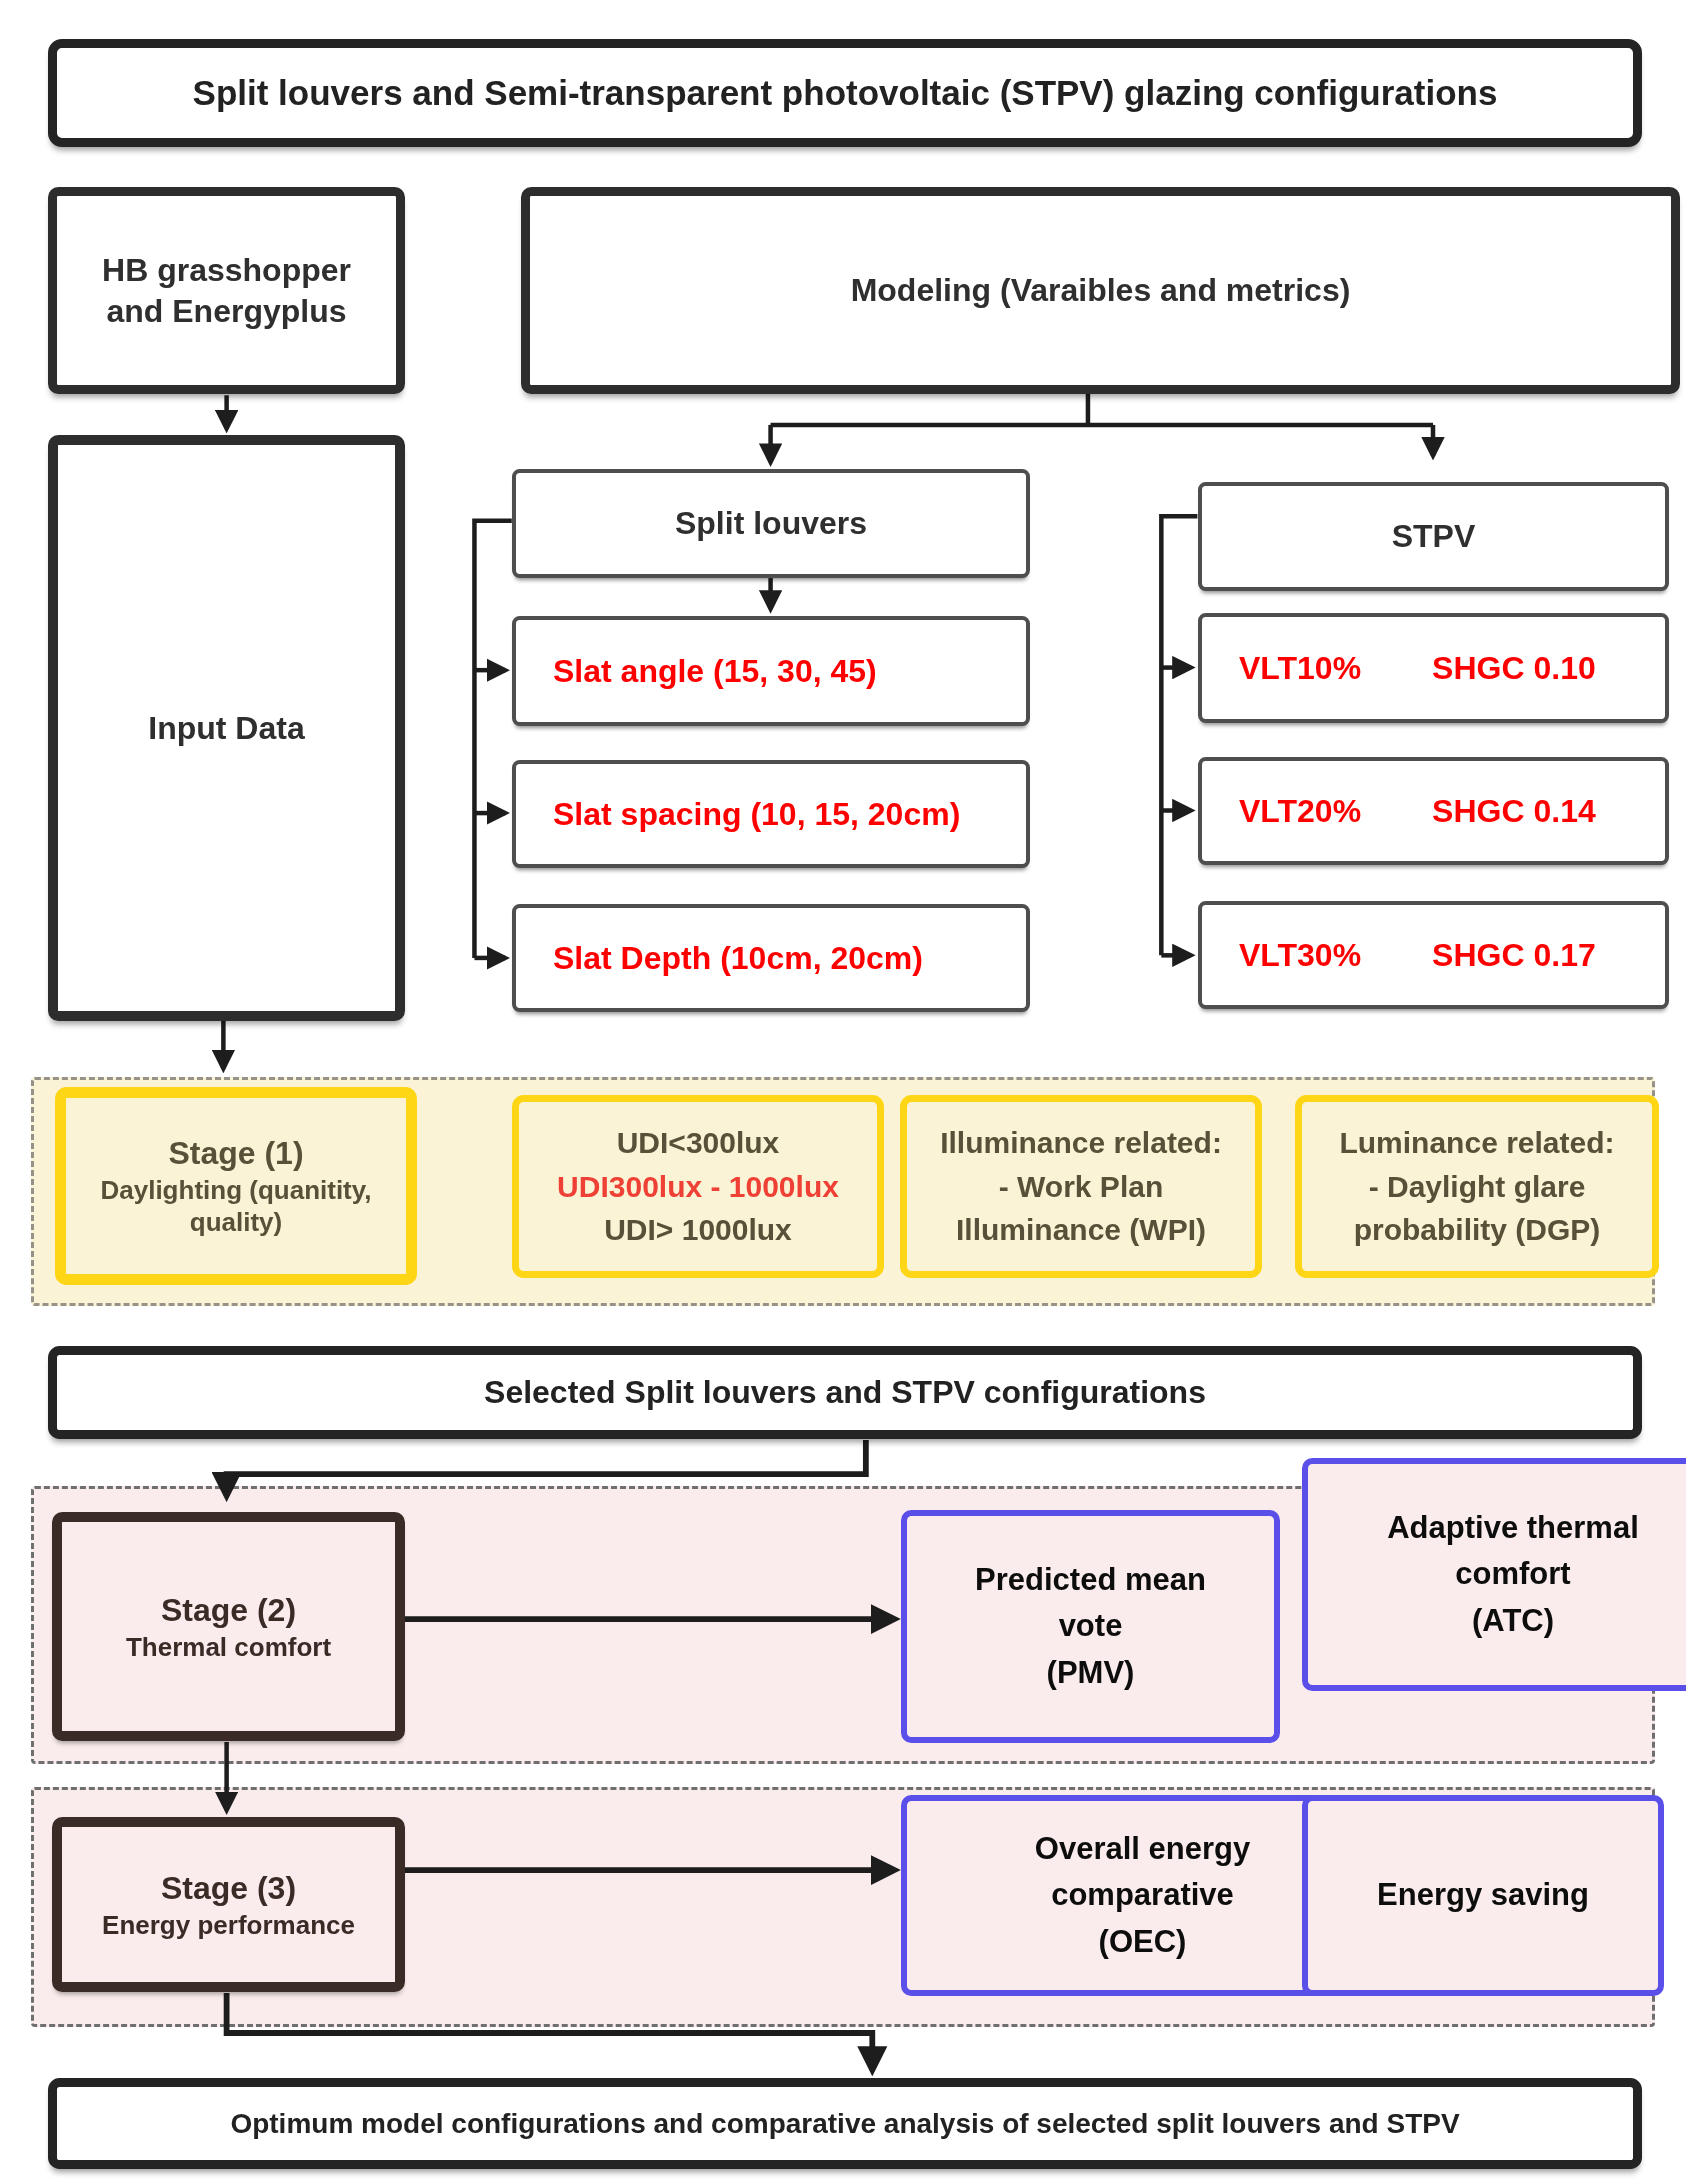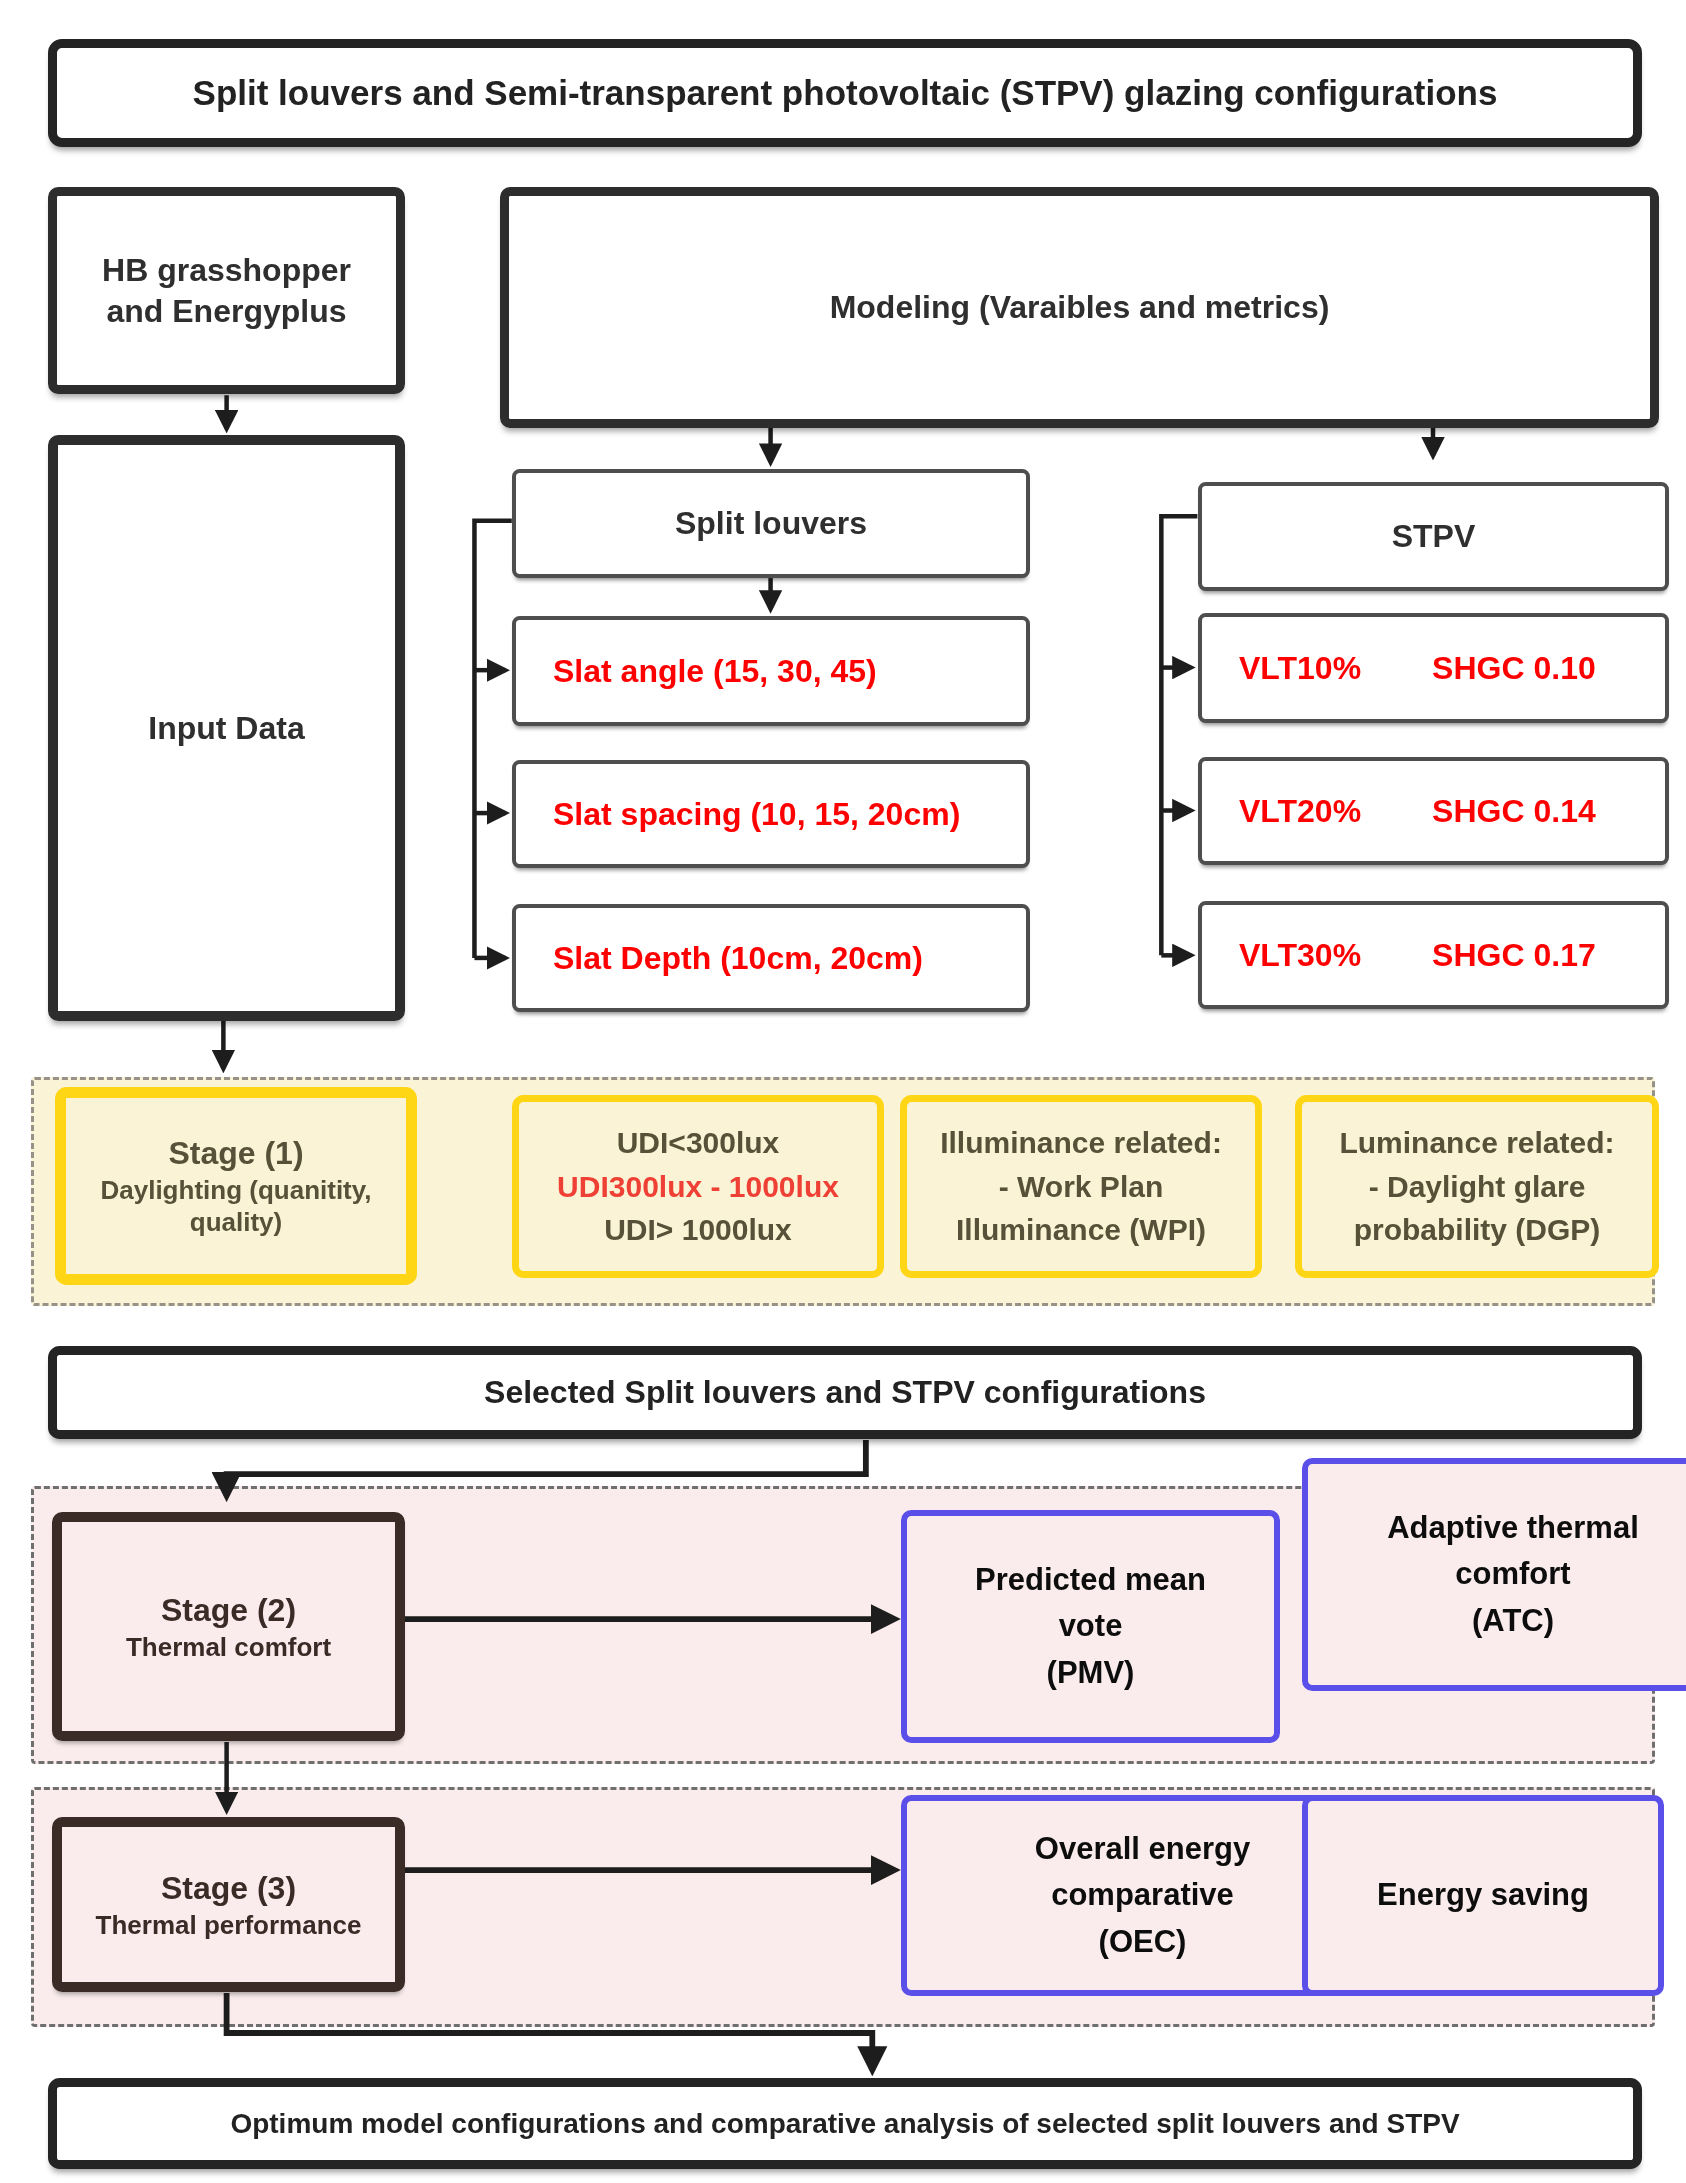--- a/index.html
+++ b/index.html
@@ -142,21 +142,21 @@
 
   <div class="box dark t-title znode" style="left:48px;top:39px;width:1594px;height:108px;">
     <span>Split louvers and Semi-transparent photovoltaic (STPV) glazing configurations</span>
   </div>
 
   <div class="box dark2 t-head znode" style="left:48px;top:187px;width:357px;height:207px;">
     <span>HB grasshopper</span>
     <span>and Energyplus</span>
   </div>
 
-  <div class="box dark2 t-head znode" style="left:500px;top:187px;width:1159px;height:241px;text-align:right;">
+  <div class="box dark2 t-head znode" style="left:521px;top:187px;width:1159px;height:207px;text-align:right;">
     <span>Modeling (Varaibles and metrics)</span>
   </div>
 
   <div class="box dark2 t-head znode" style="left:48px;top:435px;width:357px;height:586px;border-width:10.3px;">
     <span>Input Data</span>
   </div>
 
   <div class="box gray t-head znode" style="left:512px;top:469px;width:518px;height:109px;">
     <span>Split louvers</span>
   </div>
@@ -227,21 +227,21 @@
   </div>
 
   <div class="box purpleb t-blk znode" style="left:1302px;top:1458px;width:422px;height:233px;justify-content:center;">
     <span>Adaptive thermal</span>
     <span>comfort</span>
     <span>(ATC)</span>
   </div>
 
   <div class="box brownb znode" style="left:52px;top:1817px;width:353px;height:175px;">
     <span class="t-head">Stage (3)</span>
-    <span class="t-sub">Thermal performance</span>
+    <span class="t-sub">Energy performance</span>
   </div>
 
   <div class="box purpleb t-blk znode" style="left:901px;top:1795px;width:439px;height:201px;padding-left:44px;">
     <span>Overall energy</span>
     <span>comparative</span>
     <span>(OEC)</span>
   </div>
 
   <div class="box purpleb t-blk znode" style="left:1302px;top:1795px;width:362px;height:201px;">
     <span>Energy saving</span>

